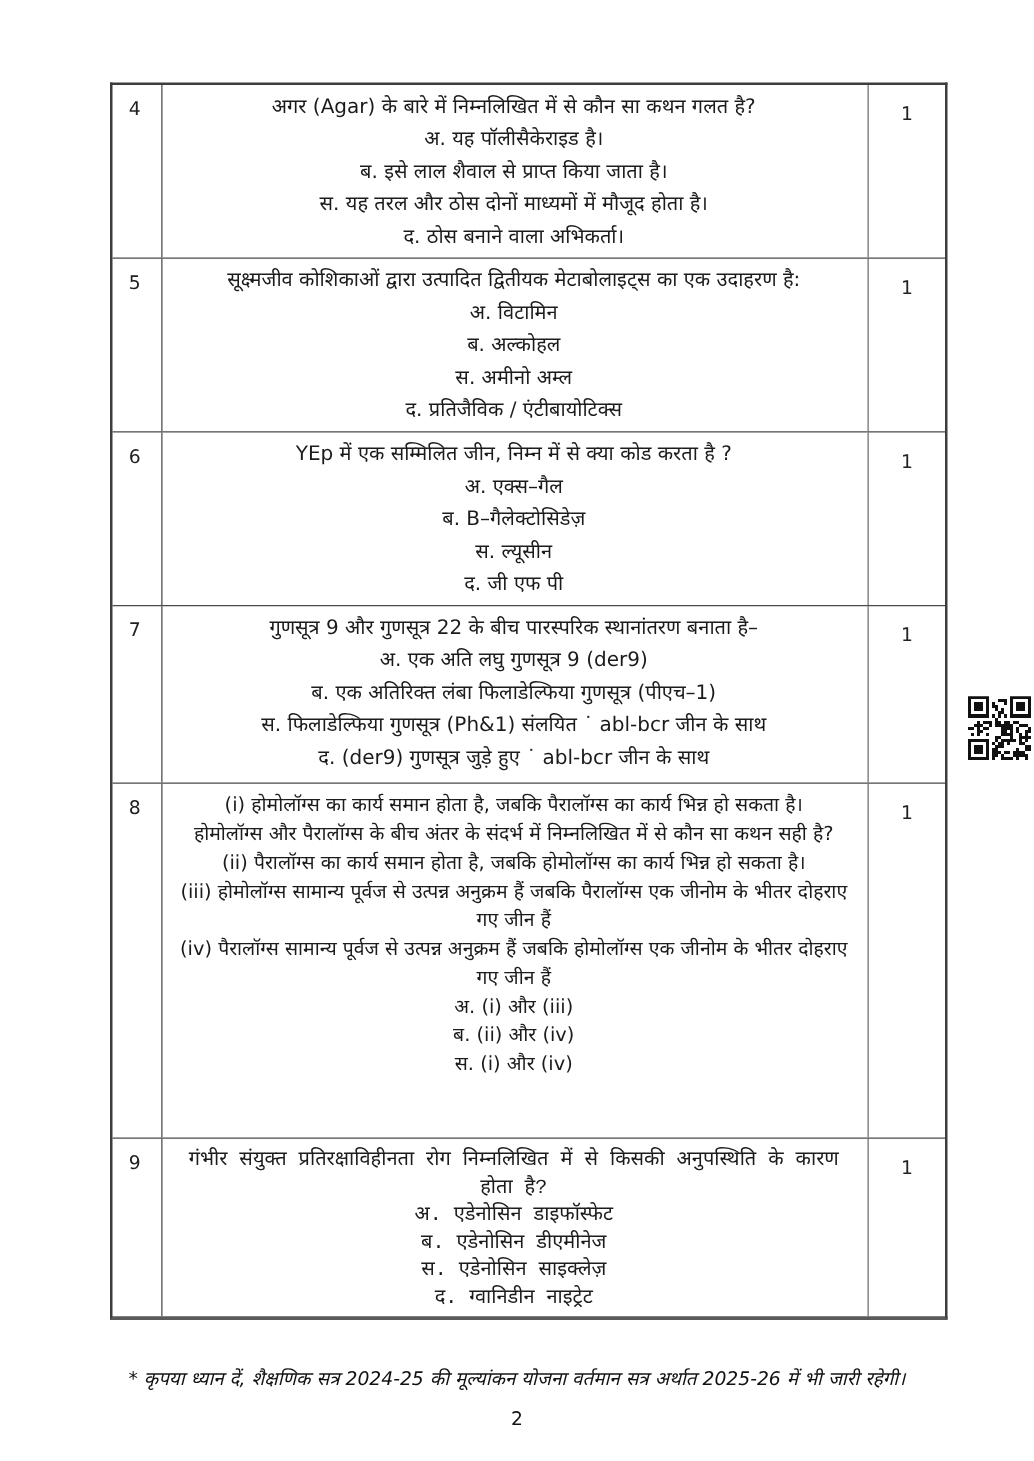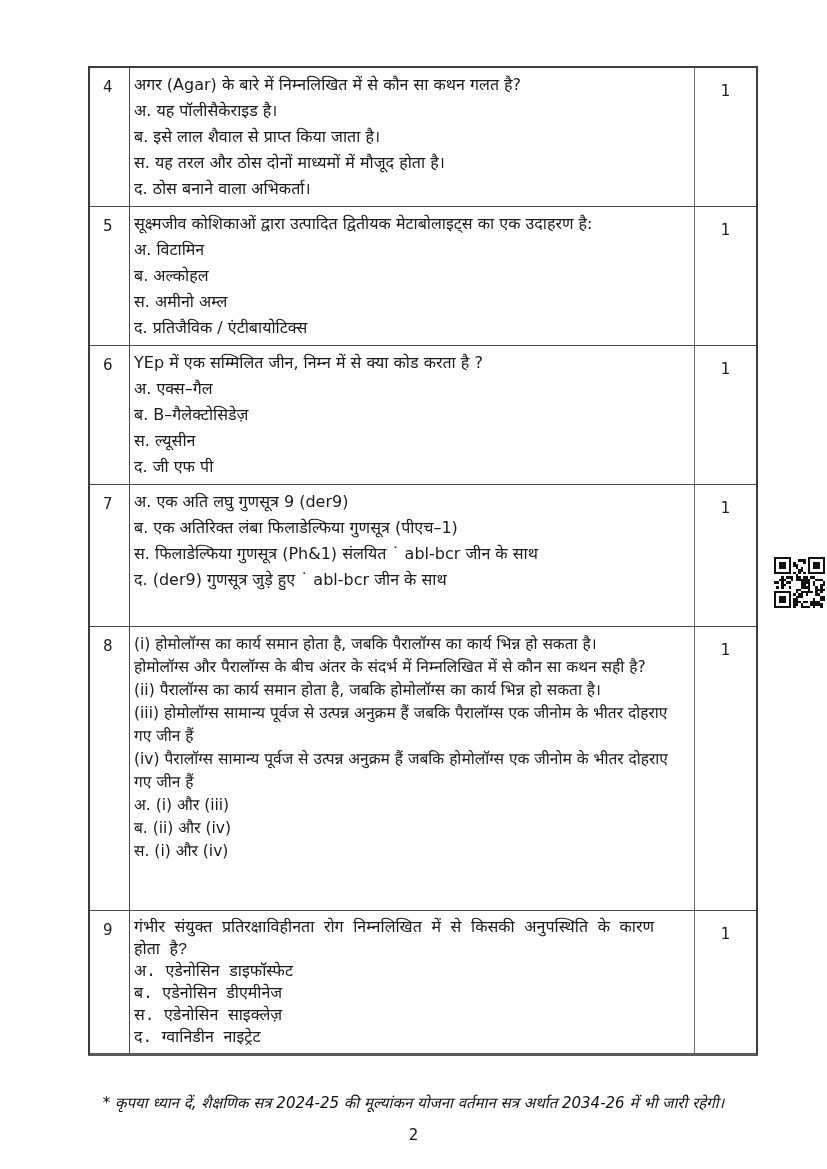--- a/index.html
+++ b/index.html
@@ -37,20 +37,21 @@
     padding: 10px 0 0 13px;
     font-size: 15px;
     color: #222;
   }
   .q-body {
     flex: 1 1 auto;
     box-sizing: border-box;
     padding: 4px 6px 4px 4px;
     font-size: 16px;
     line-height: 26px;
+    text-align: center;
   }
   .q-marks {
     width: 62px;
     flex: 0 0 62px;
     border-left: 1.5px solid #6e6e6e;
     box-sizing: border-box;
     padding-top: 14px;
     text-align: center;
     font-size: 15px;
     color: #222;
@@ -136,20 +137,21 @@
         <div class="q-line">ब. B–गैलेक्टोसिडेज़</div>
         <div class="q-line">स. ल्यूसीन</div>
         <div class="q-line">द. जी एफ पी</div>
       </div>
       <div class="q-marks">1</div>
     </div>
 
     <div class="q-row row-q7">
       <div class="q-num">7</div>
       <div class="q-body">
+        <div class="q-line">गुणसूत्र 9 और गुणसूत्र 22 के बीच पारस्परिक स्थानांतरण बनाता है–</div>
         <div class="q-line">अ. एक अति लघु गुणसूत्र 9 (der9)</div>
         <div class="q-line">ब. एक अतिरिक्त लंबा फिलाडेल्फिया गुणसूत्र (पीएच–1)</div>
         <div class="q-line">स. फिलाडेल्फिया गुणसूत्र (Ph&amp;1) संलयित ˙ abl-bcr जीन के साथ</div>
         <div class="q-line">द. (der9) गुणसूत्र जुड़े हुए ˙ abl-bcr जीन के साथ</div>
       </div>
       <div class="q-marks">1</div>
     </div>
 
     <div class="q-row row-q8">
       <div class="q-num">8</div>
@@ -179,16 +181,16 @@
     </div>
 
   </div>
 
   <div class="qr-wrap">
     <svg id="qr-svg" viewBox="0 0 21 21" xmlns="http://www.w3.org/2000/svg">
         <path d="M0 0h1v1h-1zM1 0h1v1h-1zM2 0h1v1h-1zM3 0h1v1h-1zM4 0h1v1h-1zM5 0h1v1h-1zM6 0h1v1h-1zM14 0h1v1h-1zM15 0h1v1h-1zM16 0h1v1h-1zM17 0h1v1h-1zM18 0h1v1h-1zM19 0h1v1h-1zM20 0h1v1h-1zM0 1h1v1h-1zM6 1h1v1h-1zM10 1h1v1h-1zM11 1h1v1h-1zM12 1h1v1h-1zM14 1h1v1h-1zM20 1h1v1h-1zM0 2h1v1h-1zM2 2h1v1h-1zM3 2h1v1h-1zM4 2h1v1h-1zM6 2h1v1h-1zM8 2h1v1h-1zM12 2h1v1h-1zM14 2h1v1h-1zM16 2h1v1h-1zM17 2h1v1h-1zM18 2h1v1h-1zM20 2h1v1h-1zM0 3h1v1h-1zM2 3h1v1h-1zM3 3h1v1h-1zM4 3h1v1h-1zM6 3h1v1h-1zM8 3h1v1h-1zM9 3h1v1h-1zM14 3h1v1h-1zM16 3h1v1h-1zM17 3h1v1h-1zM18 3h1v1h-1zM20 3h1v1h-1zM0 4h1v1h-1zM2 4h1v1h-1zM3 4h1v1h-1zM4 4h1v1h-1zM6 4h1v1h-1zM9 4h1v1h-1zM11 4h1v1h-1zM14 4h1v1h-1zM16 4h1v1h-1zM17 4h1v1h-1zM18 4h1v1h-1zM20 4h1v1h-1zM0 5h1v1h-1zM6 5h1v1h-1zM10 5h1v1h-1zM11 5h1v1h-1zM14 5h1v1h-1zM20 5h1v1h-1zM0 6h1v1h-1zM1 6h1v1h-1zM2 6h1v1h-1zM3 6h1v1h-1zM4 6h1v1h-1zM5 6h1v1h-1zM6 6h1v1h-1zM8 6h1v1h-1zM10 6h1v1h-1zM12 6h1v1h-1zM14 6h1v1h-1zM15 6h1v1h-1zM16 6h1v1h-1zM17 6h1v1h-1zM18 6h1v1h-1zM19 6h1v1h-1zM20 6h1v1h-1zM9 7h1v1h-1zM3 8h1v1h-1zM5 8h1v1h-1zM6 8h1v1h-1zM7 8h1v1h-1zM9 8h1v1h-1zM10 8h1v1h-1zM12 8h1v1h-1zM13 8h1v1h-1zM15 8h1v1h-1zM16 8h1v1h-1zM2 9h1v1h-1zM3 9h1v1h-1zM4 9h1v1h-1zM7 9h1v1h-1zM9 9h1v1h-1zM10 9h1v1h-1zM11 9h1v1h-1zM12 9h1v1h-1zM13 9h1v1h-1zM14 9h1v1h-1zM17 9h1v1h-1zM18 9h1v1h-1zM19 9h1v1h-1zM0 10h1v1h-1zM1 10h1v1h-1zM3 10h1v1h-1zM5 10h1v1h-1zM6 10h1v1h-1zM11 10h1v1h-1zM12 10h1v1h-1zM13 10h1v1h-1zM14 10h1v1h-1zM16 10h1v1h-1zM20 10h1v1h-1zM3 11h1v1h-1zM4 11h1v1h-1zM11 11h1v1h-1zM12 11h1v1h-1zM14 11h1v1h-1zM16 11h1v1h-1zM19 11h1v1h-1zM20 11h1v1h-1zM1 12h1v1h-1zM3 12h1v1h-1zM6 12h1v1h-1zM11 12h1v1h-1zM12 12h1v1h-1zM13 12h1v1h-1zM14 12h1v1h-1zM17 12h1v1h-1zM19 12h1v1h-1zM9 13h1v1h-1zM10 13h1v1h-1zM14 13h1v1h-1zM17 13h1v1h-1zM18 13h1v1h-1zM19 13h1v1h-1zM20 13h1v1h-1zM0 14h1v1h-1zM1 14h1v1h-1zM2 14h1v1h-1zM3 14h1v1h-1zM4 14h1v1h-1zM5 14h1v1h-1zM6 14h1v1h-1zM9 14h1v1h-1zM11 14h1v1h-1zM12 14h1v1h-1zM13 14h1v1h-1zM14 14h1v1h-1zM15 14h1v1h-1zM17 14h1v1h-1zM19 14h1v1h-1zM0 15h1v1h-1zM6 15h1v1h-1zM8 15h1v1h-1zM10 15h1v1h-1zM11 15h1v1h-1zM13 15h1v1h-1zM17 15h1v1h-1zM18 15h1v1h-1zM0 16h1v1h-1zM2 16h1v1h-1zM3 16h1v1h-1zM4 16h1v1h-1zM6 16h1v1h-1zM9 16h1v1h-1zM10 16h1v1h-1zM11 16h1v1h-1zM19 16h1v1h-1zM20 16h1v1h-1zM0 17h1v1h-1zM2 17h1v1h-1zM3 17h1v1h-1zM4 17h1v1h-1zM6 17h1v1h-1zM8 17h1v1h-1zM9 17h1v1h-1zM16 17h1v1h-1zM19 17h1v1h-1zM20 17h1v1h-1zM0 18h1v1h-1zM2 18h1v1h-1zM3 18h1v1h-1zM4 18h1v1h-1zM6 18h1v1h-1zM8 18h1v1h-1zM9 18h1v1h-1zM10 18h1v1h-1zM12 18h1v1h-1zM13 18h1v1h-1zM15 18h1v1h-1zM16 18h1v1h-1zM17 18h1v1h-1zM18 18h1v1h-1zM0 19h1v1h-1zM6 19h1v1h-1zM8 19h1v1h-1zM9 19h1v1h-1zM11 19h1v1h-1zM15 19h1v1h-1zM16 19h1v1h-1zM17 19h1v1h-1zM18 19h1v1h-1zM19 19h1v1h-1zM0 20h1v1h-1zM1 20h1v1h-1zM2 20h1v1h-1zM3 20h1v1h-1zM4 20h1v1h-1zM5 20h1v1h-1zM6 20h1v1h-1zM8 20h1v1h-1zM11 20h1v1h-1zM12 20h1v1h-1zM13 20h1v1h-1zM14 20h1v1h-1zM16 20h1v1h-1zM19 20h1v1h-1z" fill="#111"></path>
       </svg>
   </div>
 
-  <div class="footnote">* कृपया ध्यान दें, शैक्षणिक सत्र 2024-25 की मूल्यांकन योजना वर्तमान सत्र अर्थात 2034-26 में भी जारी रहेगी।</div>
+  <div class="footnote">* कृपया ध्यान दें, शैक्षणिक सत्र 2024-25 की मूल्यांकन योजना वर्तमान सत्र अर्थात 2025-26 में भी जारी रहेगी।</div>
   <div class="page-number">2</div>
 
 </div>
 
 </body></html>

